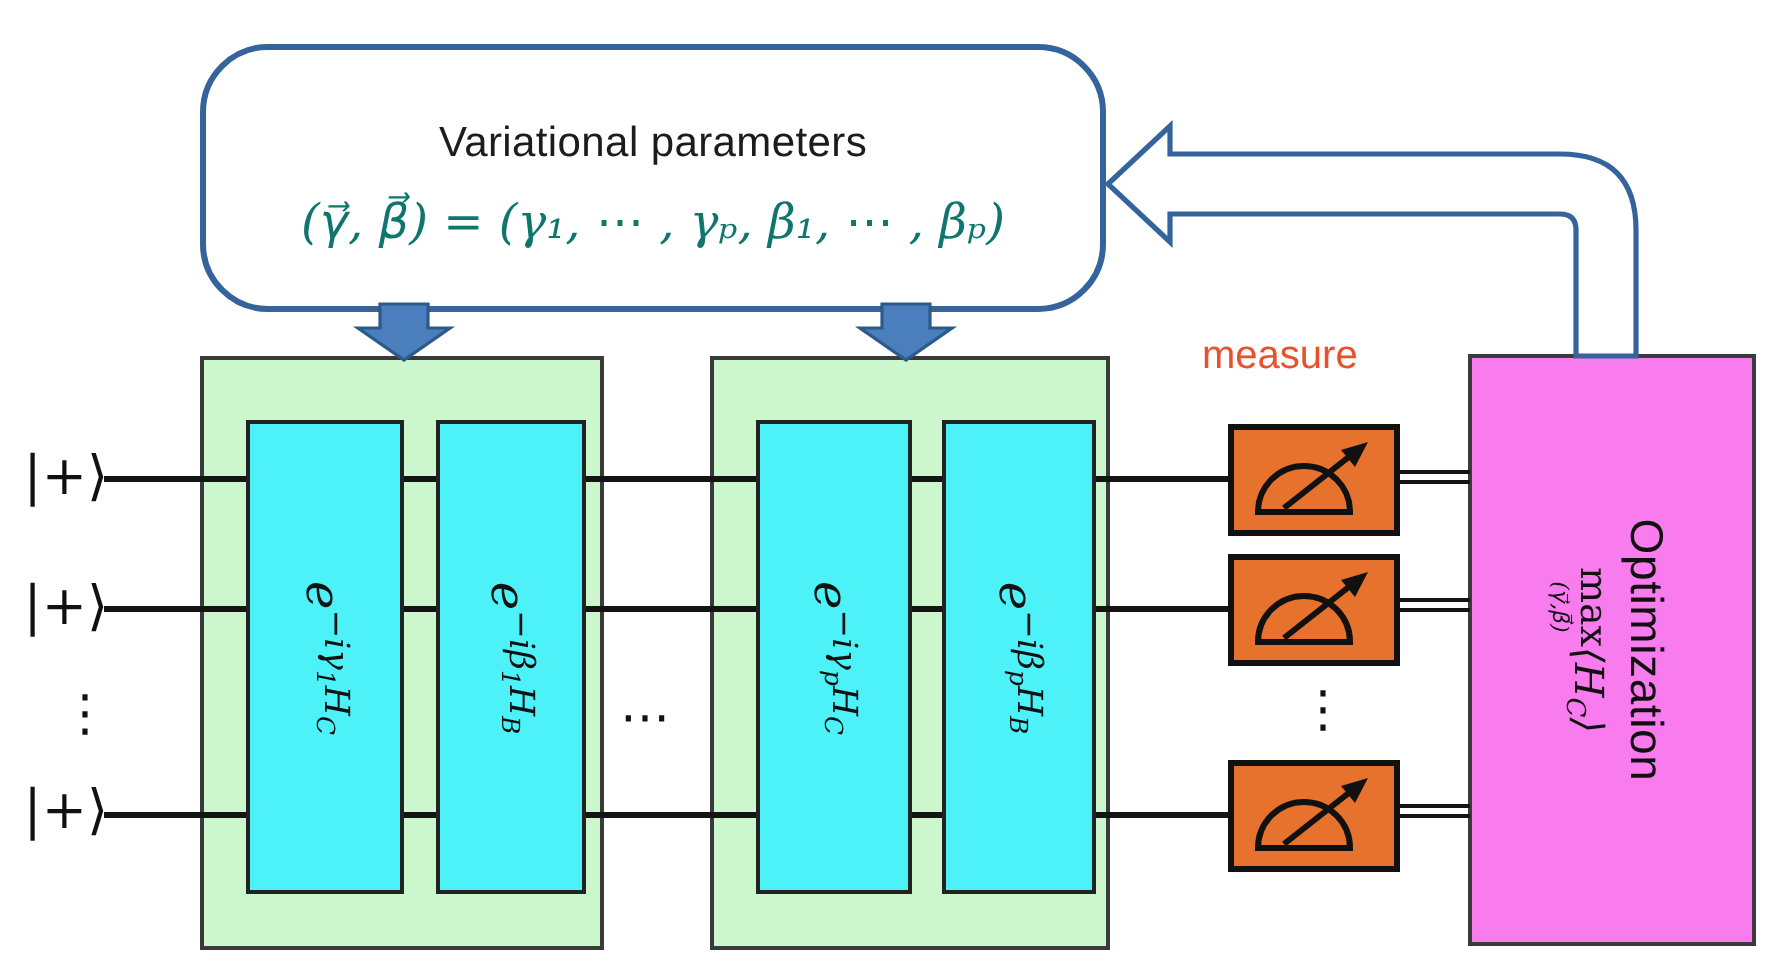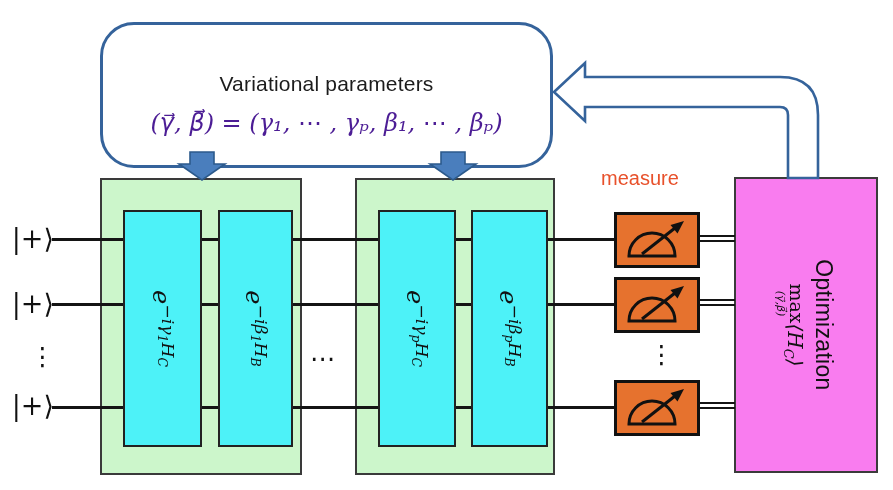--- a/index.html
+++ b/index.html
@@ -7,26 +7,26 @@
     position:relative; width:893px; height:490px; background:#ffffff;
     font-family:"Liberation Sans", sans-serif; color:#161616; overflow:hidden;
   }
   .abs { position:absolute; }
 
   
   .vp-box {
     left:100px; top:22px; width:447px; height:122px;
     background:#ffffff; border:3px solid var(--outline-blue,#35639b);
     border-radius:34px; display:flex; flex-direction:column;
-    align-items:center; justify-content:center; gap:13px; padding-top:18px;
+    align-items:center; justify-content:center; gap:13px; padding-top:6px;
   }
   .vp-title { font-size:21px; letter-spacing:0.2px; color:#1c1c1c; }
   .vp-eq {
     font-family:"DejaVu Serif","DejaVu Sans",serif; font-style:italic;
-    font-size:24px; color:#4c1d95; white-space:nowrap;
+    font-size:24px; color:#0f766e; white-space:nowrap;
   }
 
   
   .green-block {
     background:var(--green,#ccf6cb); border:2px solid #3a3a3a; z-index:1;
   }
   .qline { background:var(--line-black,#141414); height:3px; z-index:2; }
   .gate {
     top:210px; height:233px; background:var(--cyan,#4df2f8);
     border:2px solid #222; z-index:3; display:flex;

